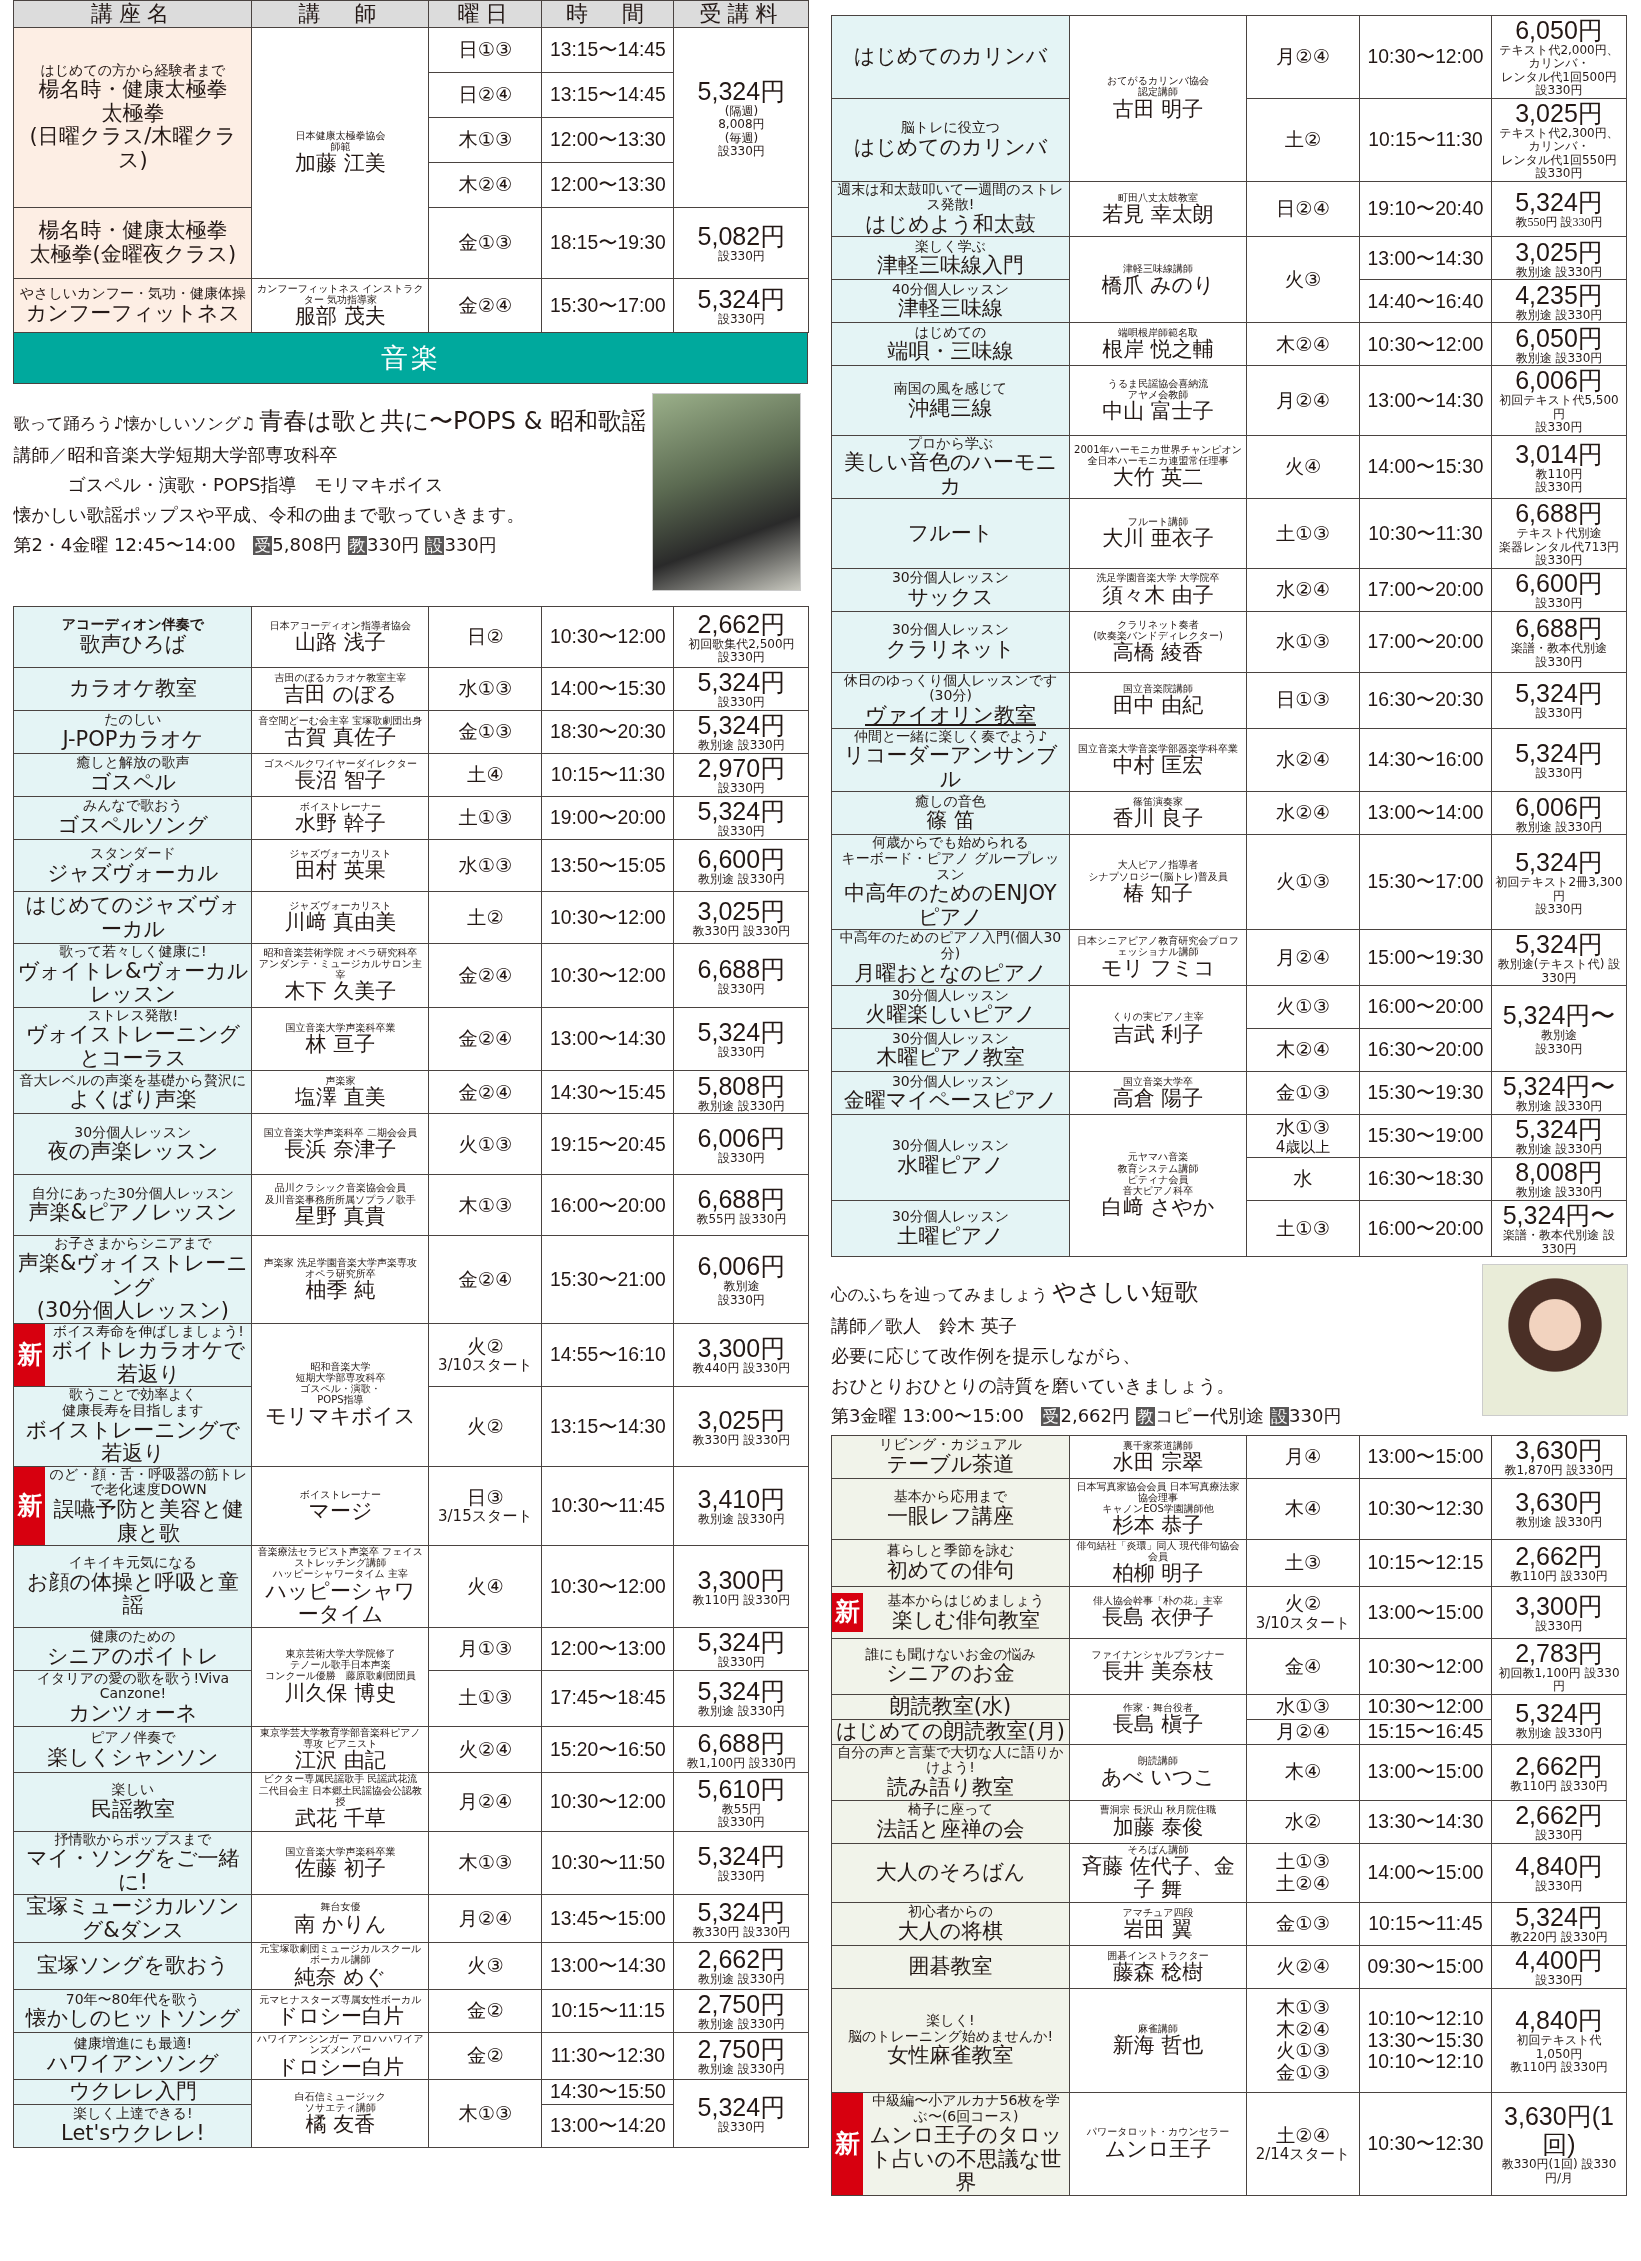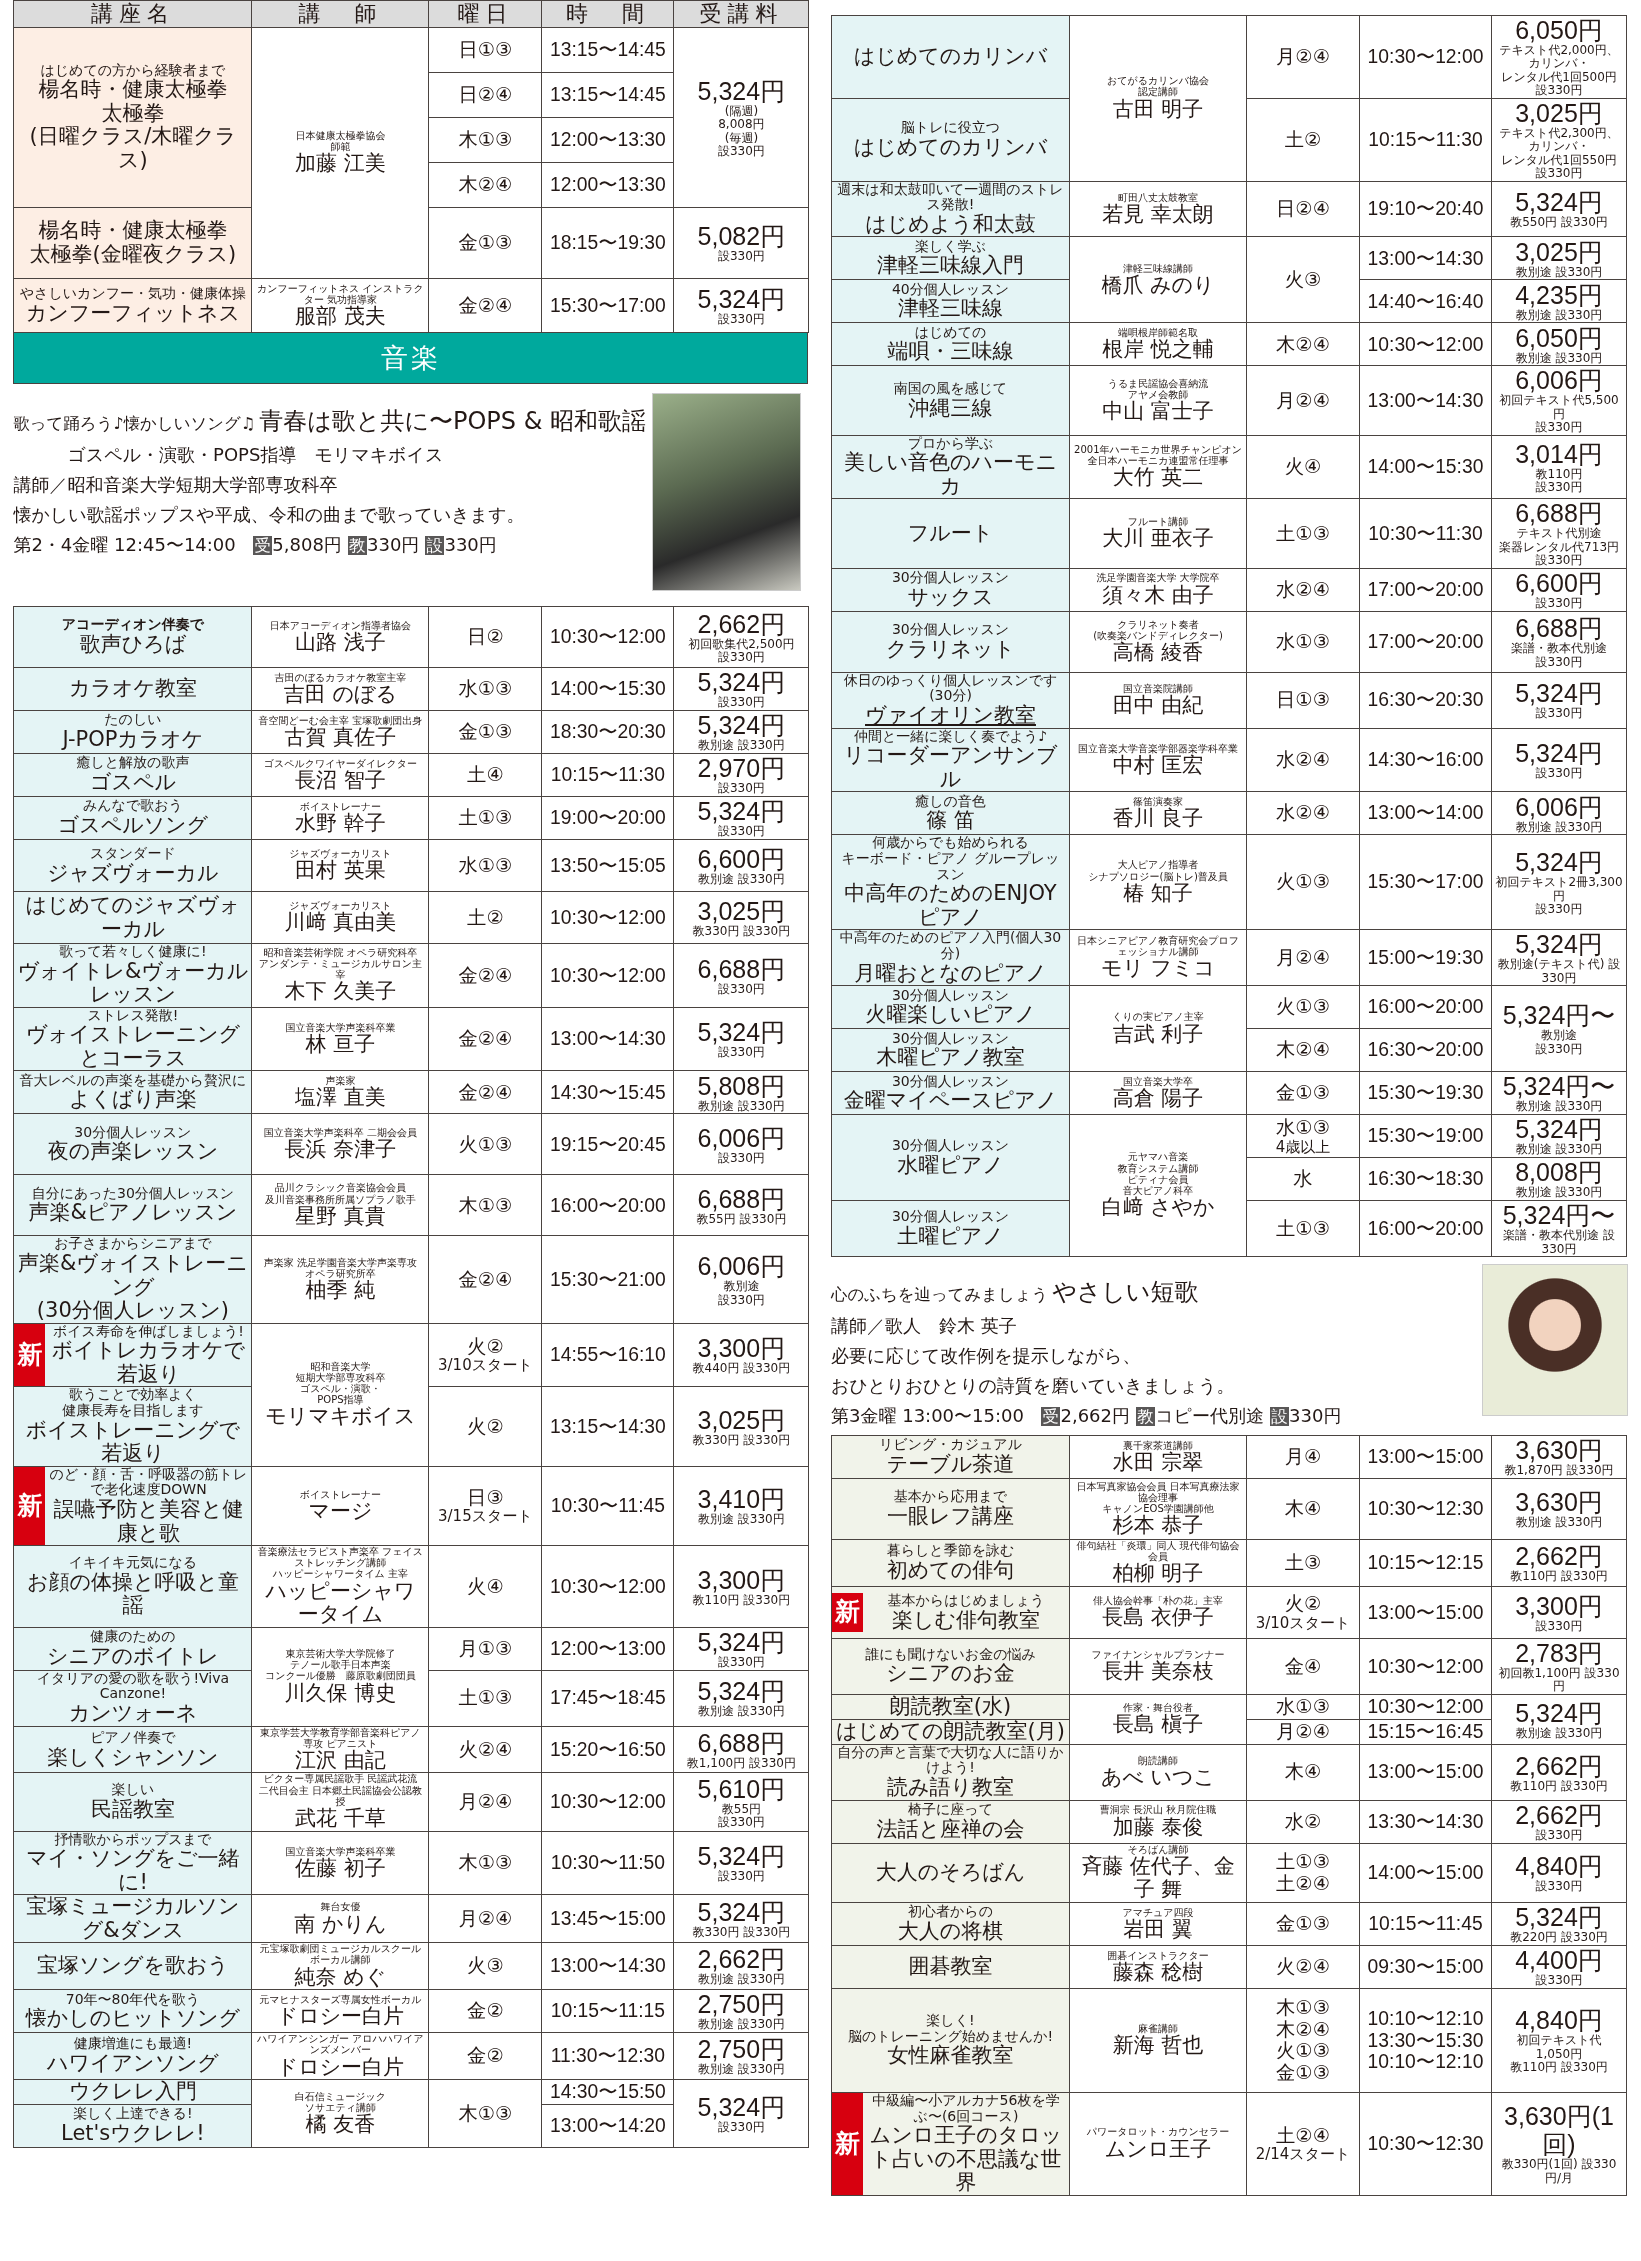--- a/index.html
+++ b/index.html
@@ -138,22 +138,22 @@
   <div class="section-bar" style="background:#00a99d;">
     <span>音楽</span>
   </div>
 
   <div class="feature" style="height:222px;">
     <div class="f-text" style="top:21px;">
       <div style="white-space:nowrap;">
         <span class="f-lead">歌って踊ろう♪懐かしいソング♫</span>
         <span class="f-title">青春は歌と共に〜POPS &amp; 昭和歌謡</span>
       </div>
+      <div class="f-line">講師／昭和音楽大学短期大学部専攻科卒</div>
       <div class="f-line">　　　ゴスペル・演歌・POPS指導　モリマキボイス</div>
-      <div class="f-line">講師／昭和音楽大学短期大学部専攻科卒</div>
       <div class="f-line">懐かしい歌謡ポップスや平成、令和の曲まで歌っていきます。</div>
       <div class="f-line">
         <span>第2・4金曜 12:45〜14:00</span>&nbsp;&nbsp;
         <span class="tag">受</span><span>5,808円</span>
         <span class="tag">教</span><span>330円</span>
         <span class="tag">設</span><span>330円</span>
       </div>
     </div>
     <div class="photo" style="left:639px; top:9px; width:149px; height:198px;"></div>
   </div>
@@ -732,21 +732,21 @@
           <td>
             <span class="inst-role" style="white-space: pre-line;">町田八丈太鼓教室</span>
             <span class="inst-name" style="white-space: pre-line;">若見 幸太朗</span>
           </td>
           <td class="day">
             <div>日②④</div>
           </td>
           <td class="time"><span>19:10〜20:40</span></td>
           <td>
             <span class="fee-main">5,324円</span>
-            <span class="fee-note" style="white-space: pre-line;">教550円 設330円</span>
+            <span class="fee-note" style="white-space: pre-line; font-family: Liberation Serif, serif;">教550円 設330円</span>
           </td>
         </tr>
         <tr style="height: 43px;">
           <td class="name-cell">
             <span class="sub" style="white-space: pre-line;">楽しく学ぶ</span>
             <span class="main" style="white-space: pre-line;">津軽三味線入門</span>
           </td>
           <td rowspan="2">
             <span class="inst-role" style="white-space: pre-line;">津軽三味線講師</span>
             <span class="inst-name" style="white-space: pre-line;">橋爪 みのり</span>

